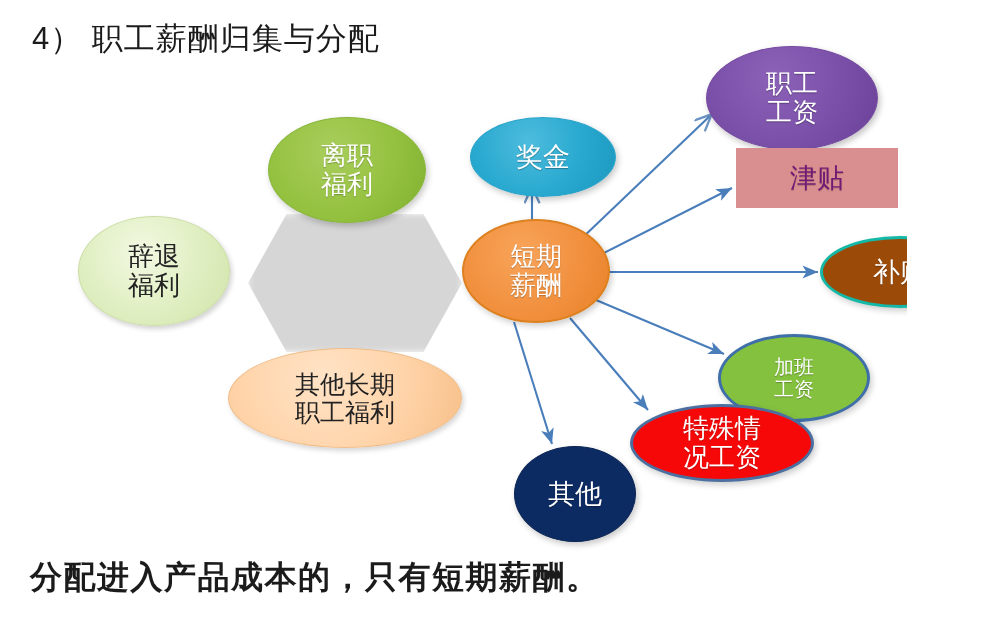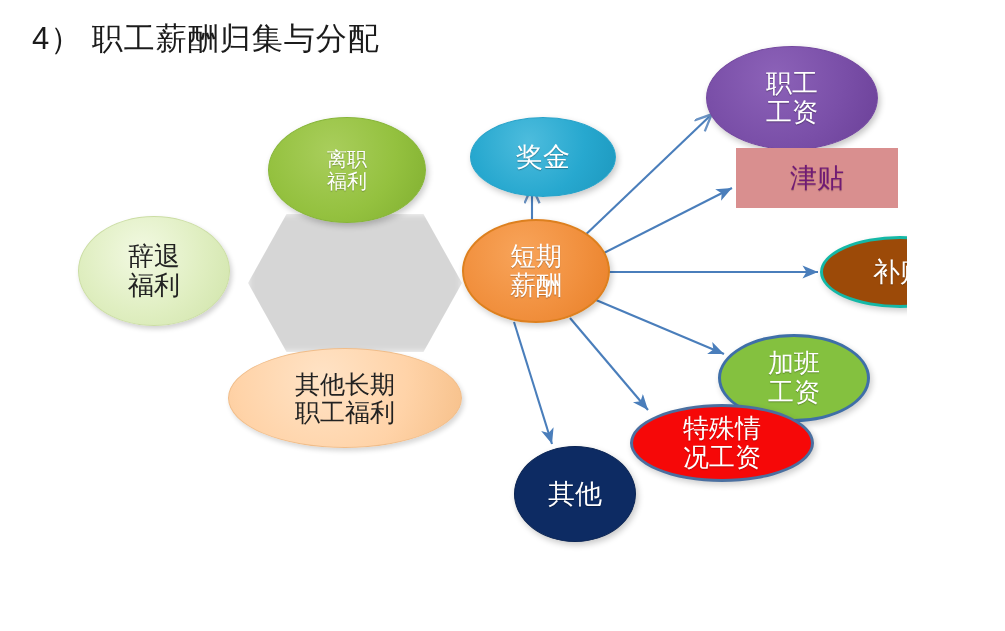--- a/index.html
+++ b/index.html
@@ -60,21 +60,21 @@
     box-shadow: 2px 3px 5px rgba(0,0,0,0.18);
     font-family: Liberation Serif, serif;
   }
 
   
   #n-lizhifuli {
     left: 268px; top: 117px; width: 158px; height: 106px;
     background: radial-gradient(circle at 40% 32%, #a9ce5c 0%, #94c13f 55%, #7fae2f 100%);
     border: 1px solid #87b53a;
     color: #ffffff;
-    font-size: 20px;
+    font-size: 26px;
     text-shadow: 0 1px 1px rgba(0,0,0,0.25);
     box-shadow: 2px 3px 6px rgba(0,0,0,0.22);
   }
 
   
   #n-qitachangqi {
     left: 228px; top: 348px; width: 234px; height: 100px;
     background: radial-gradient(circle at 40% 30%, #ffe3c6 0%, #ffd3a8 55%, #f6bf88 100%);
     border: 1px solid #f0bd8a;
     color: #222222;
@@ -154,21 +154,21 @@
     text-shadow: 0 1px 1px rgba(0,0,0,0.3);
     box-shadow: 2px 3px 6px rgba(0,0,0,0.2);
   }
 
   
   #n-jiabangongzi {
     left: 718px; top: 334px; width: 152px; height: 88px;
     background: #84c13f;
     border: 3px solid #3f6fa8;
     color: #ffffff;
-    font-size: 26px;
+    font-size: 20px;
     text-shadow: 0 1px 1px rgba(0,0,0,0.28);
     box-shadow: 2px 3px 6px rgba(0,0,0,0.2);
   }
 
   
   #n-teshuqingkuang {
     left: 630px; top: 404px; width: 184px; height: 78px;
     background: #f60808;
     border: 3px solid #4a6fa0;
     color: #ffffff;
@@ -278,14 +278,15 @@
 
   <div class="node ellipse" id="n-qita">
     <span class="lbl">其他</span>
   </div>
 
   <div class="node ellipse" id="n-teshuqingkuang">
     <span class="lbl">特殊情
 况工资</span>
   </div>
 
+  <div class="heading" id="footnote">分配进入产品成本的，只有短期薪酬。</div>
 
 </div>
 
 </body></html>

